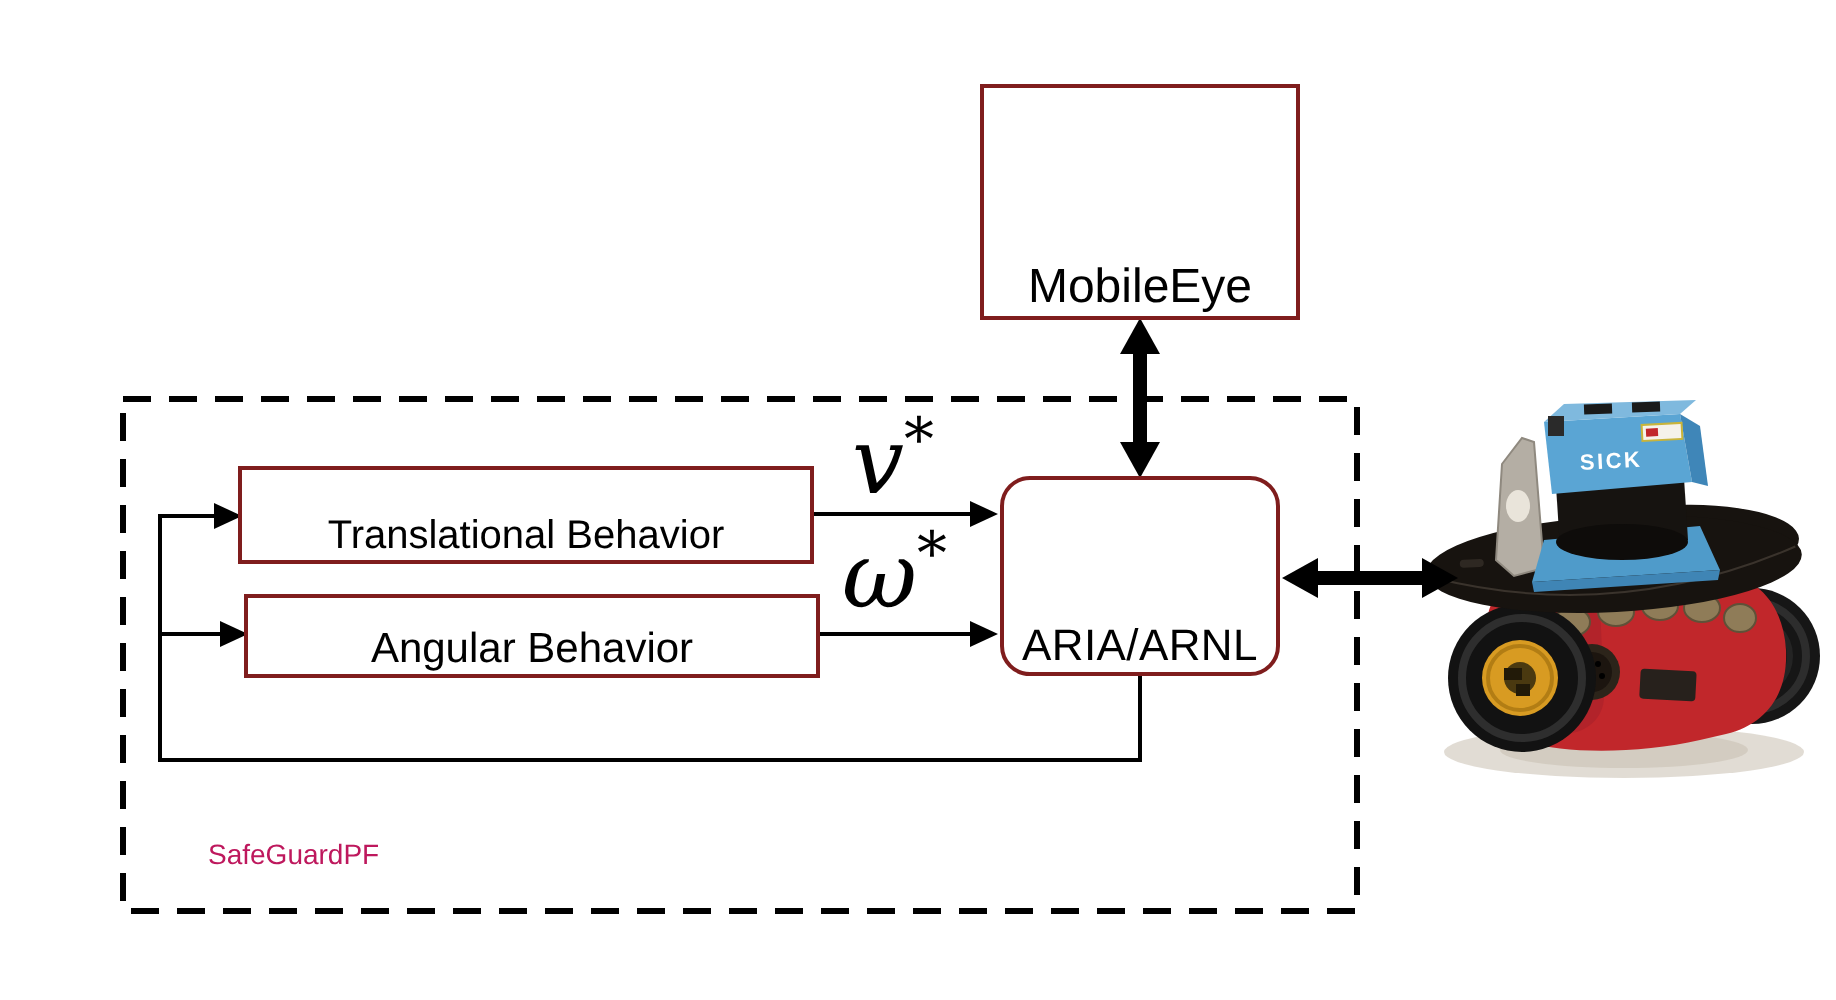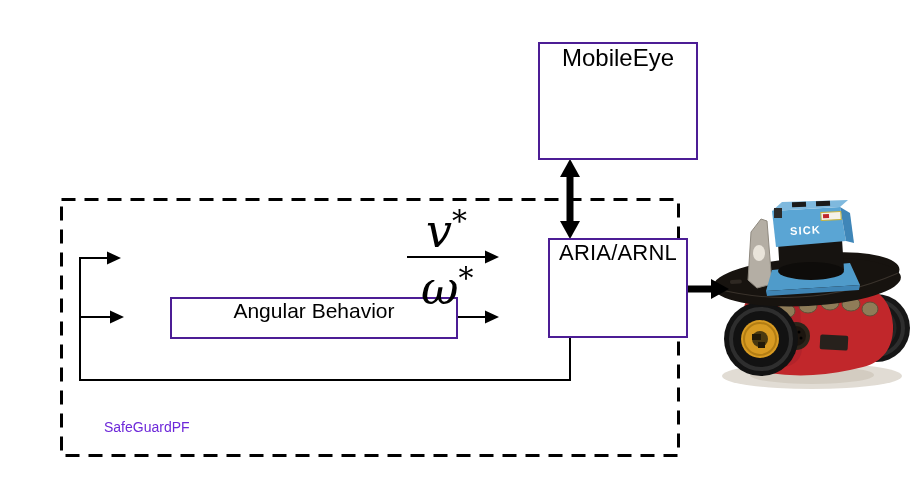--- a/index.html
+++ b/index.html
@@ -1,37 +1,37 @@
 <!DOCTYPE html>
 <html><head>
 <meta charset="utf-8">
 <style>
   html,body{margin:0;padding:0;background:#fff;}
   #app{
     position:relative;width:918px;height:500px;background:#ffffff;
     font-family:"Liberation Sans",sans-serif;overflow:hidden;
   }
   .node{
-    position:absolute;box-sizing:border-box;border:2px solid #4c1d95;background:#fff;
-    display:flex;align-items:flex-start;justify-content:center;color:#000;margin-left:48px;
+    position:absolute;box-sizing:border-box;border:2px solid #7f1d1d;background:#fff;
+    display:flex;align-items:flex-end;justify-content:center;color:#000;
   }
   #node-mobileeye{left:490px;top:42px;width:160px;height:118px;font-size:24px;}
   #node-translational{left:119px;top:233px;width:288px;height:49px;font-size:20px;}
   #node-angular{left:122px;top:297px;width:288px;height:42px;font-size:21px;}
-  #node-aria{left:500px;top:238px;width:140px;height:100px;font-size:22px;letter-spacing:0.2px;}
+  #node-aria{left:500px;top:238px;width:140px;height:100px;font-size:22px;letter-spacing:0.2px;border-radius:15px;}
   .mathlabel{
     position:absolute;color:#000;font-family:"DejaVu Serif","Liberation Serif",serif;
     font-style:italic;line-height:1;white-space:nowrap;
   }
   #label-vstar{left:426px;top:206px;font-size:46px;}
   #label-omegastar{left:421px;top:263px;font-size:46px;}
   #label-feedback{left:203px;top:377px;font-size:44px;}
   .msup{font-size:65%;vertical-align:super;font-style:normal;font-family:"DejaVu Serif",serif;}
   #label-safeguard{
-    position:absolute;left:104px;top:419px;font-size:14px;color:#6d28d9;
+    position:absolute;left:104px;top:419px;font-size:14px;color:#be185d;
     font-family:"Liberation Sans",sans-serif;font-style:normal;
   }
   svg{position:absolute;left:0;top:0;}
   #robot-svg{left:700px;top:186px;}
   .sick-text{
     font-family:"Liberation Sans",sans-serif;font-weight:bold;font-size:11px;
     fill:#ffffff;letter-spacing:1.2px;
   }
 </style>
 </head>
@@ -155,20 +155,23 @@
       <path d="M 656,289 L 714,289" stroke="#000" stroke-width="7"></path>
       <polygon points="641,289 659,279 659,299" fill="#000"></polygon>
       <polygon points="729,289 711,279 711,299" fill="#000"></polygon>
     </g>
   </svg>
 
   <div class="node" id="node-mobileeye">
     <span>MobileEye</span>
   </div>
 
+  <div class="node" id="node-translational">
+    <span>Translational Behavior</span>
+  </div>
 
   <div class="node" id="node-angular">
     <span>Angular Behavior</span>
   </div>
 
   <div class="node" id="node-aria">
     <span>ARIA/ARNL</span>
   </div>
 
   <div class="mathlabel" id="label-vstar">

